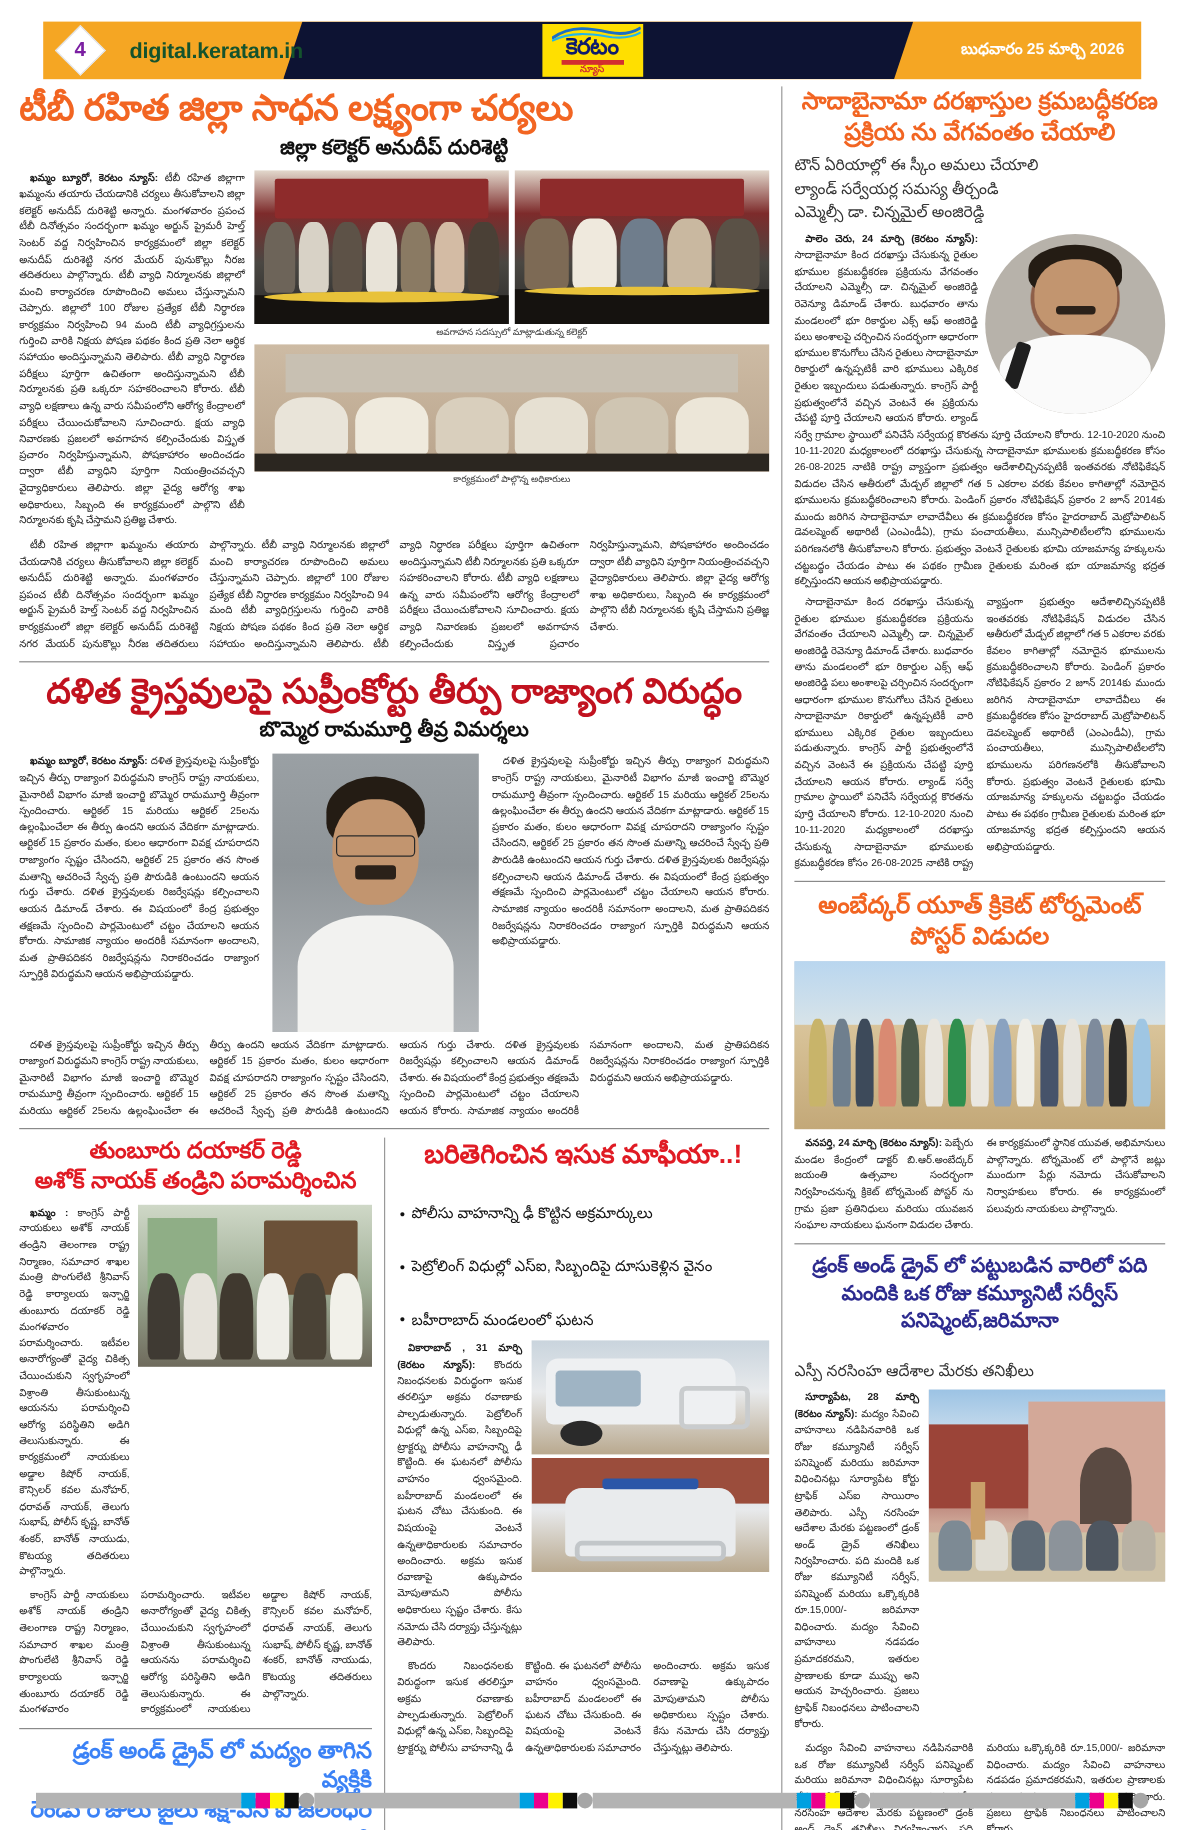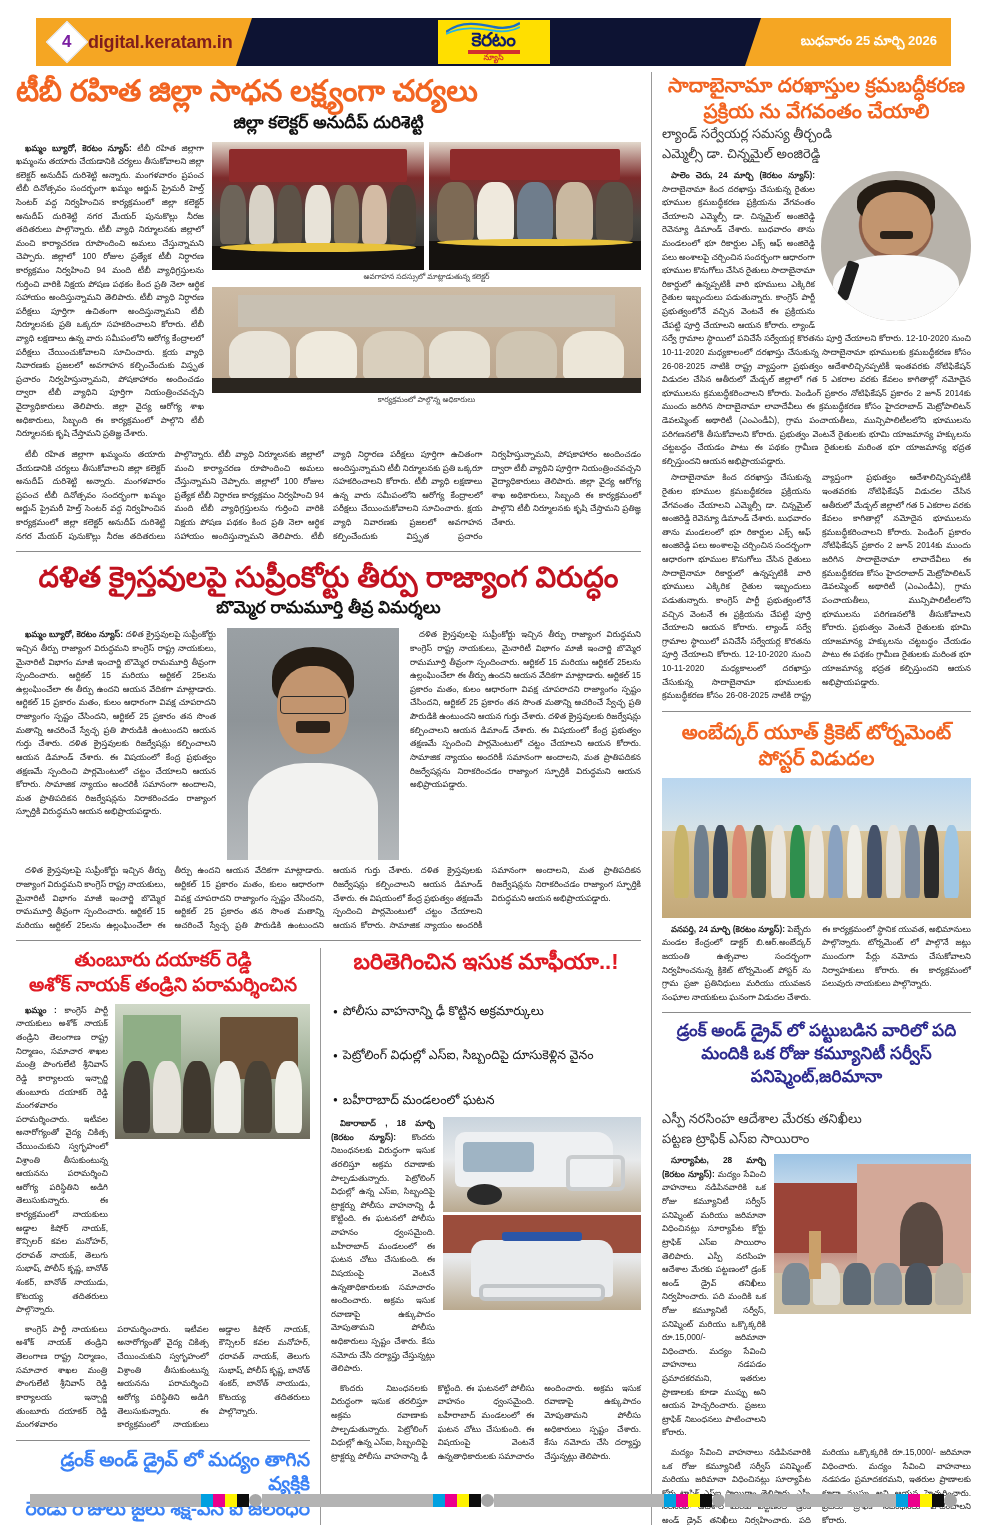--- a/index.html
+++ b/index.html
@@ -30,26 +30,26 @@
     background: #ffffff; transform: rotate(45deg);
     display: flex; align-items: center; justify-content: center;
     border: 1px solid #e0e0e0;
   }
   .page-badge span {
     transform: rotate(-45deg);
     color: #7b1fa2; font-weight: bold; font-size: 17px;
   }
   .site-url {
     position: relative; z-index: 3;
-    margin-left: 6px; color: #7f1d1d;
+    margin-left: 26px; color: #14532d;
     font-size: 18px; font-weight: bold; letter-spacing: -0.2px; text-align: right;
   }
   .logo-box {
     position: absolute; left: 50%; top: 2px; transform: translateX(-50%);
-    z-index: 4; width: 112px; height: 44px; background: #ffdf00;
+    z-index: 4; width: 84px; height: 44px; background: #ffdf00;
     display: flex; flex-direction: column; align-items: center; justify-content: center;
     overflow: hidden;
   }
   .logo-swoosh {
     position: absolute; top: 1px; left: 8px; width: 74px; height: 14px;
   }
   .logo-main { color: #0d1b6e; font-size: 19px; font-weight: bold; line-height: 1; margin-top: 7px; letter-spacing: -0.5px; }
   .logo-rule { width: 52px; height: 4px; background: #d32f2f; margin-top: 1px; }
   .logo-sub { color: #d32f2f; font-size: 8px; font-weight: bold; line-height: 1; margin-top: 0px; }
   .mast-date {
@@ -326,21 +326,21 @@
           <div class="hl-red-sm" style="font-size:22px;">బరితెగించిన ఇసుక మాఫీయా..!</div>
           <ul class="bullets">
             <li>పోలీసు వాహనాన్ని ఢీ కొట్టిన అక్రమార్కులు</li>
             <li>పెట్రోలింగ్ విధుల్లో ఎస్ఐ, సిబ్బందిపై దూసుకెళ్లిన వైనం</li>
             <li>బహీరాబాద్ మండలంలో ఘటన</li>
           </ul>
 
           <div style="display:flex; gap:8px; margin-top:7px;">
             <div style="width:104px;">
               <div class="body">
-                <p><span class="lead">వికారాబాద్ , 18 మార్చి (కెరటం న్యూస్):</span>
+                <p><span class="lead">వికారాబాద్ , 31 మార్చి (కెరటం న్యూస్):</span>
                    <span>కొందరు నిబంధనలకు విరుద్ధంగా ఇసుక తరలిస్తూ అక్రమ రవాణాకు పాల్పడుతున్నారు. పెట్రోలింగ్ విధుల్లో ఉన్న ఎస్ఐ, సిబ్బందిపై ట్రాక్టర్ను పోలీసు వాహనాన్ని ఢీ కొట్టింది. ఈ ఘటనలో పోలీసు వాహనం ధ్వంసమైంది. బహీరాబాద్ మండలంలో ఈ ఘటన చోటు చేసుకుంది. ఈ విషయంపై వెంటనే ఉన్నతాధికారులకు సమాచారం అందించారు. అక్రమ ఇసుక రవాణాపై ఉక్కుపాదం మోపుతామని పోలీసు అధికారులు స్పష్టం చేశారు. కేసు నమోదు చేసి దర్యాప్తు చేస్తున్నట్లు తెలిపారు.</span></p>
               </div>
             </div>
             <div style="flex:1;">
               <div class="photo veh" style="width:100%;height:95px;">
                 <div style="position:absolute;left:6%;top:16%;width:80%;height:58%;background:#eef0f2;border-radius:10px 16px 6px 6px;"></div>
                 <div style="position:absolute;left:10%;top:26%;width:36%;height:32%;background:#9fb4c4;border-radius:4px;"></div>
                 <div style="position:absolute;right:8%;top:40%;width:30%;height:38%;border:4px solid #c9ccce;border-radius:6px;"></div>
                 <div style="position:absolute;left:12%;bottom:8%;width:18%;height:22%;background:#2a2a2a;border-radius:50%;"></div>
               </div>
@@ -357,20 +357,21 @@
             <p>కొందరు నిబంధనలకు విరుద్ధంగా ఇసుక తరలిస్తూ అక్రమ రవాణాకు పాల్పడుతున్నారు. పెట్రోలింగ్ విధుల్లో ఉన్న ఎస్ఐ, సిబ్బందిపై ట్రాక్టర్ను పోలీసు వాహనాన్ని ఢీ కొట్టింది. ఈ ఘటనలో పోలీసు వాహనం ధ్వంసమైంది. బహీరాబాద్ మండలంలో ఈ ఘటన చోటు చేసుకుంది. ఈ విషయంపై వెంటనే ఉన్నతాధికారులకు సమాచారం అందించారు. అక్రమ ఇసుక రవాణాపై ఉక్కుపాదం మోపుతామని పోలీసు అధికారులు స్పష్టం చేశారు. కేసు నమోదు చేసి దర్యాప్తు చేస్తున్నట్లు తెలిపారు.</p>
           </div>
         </div>
       </div>
     </div>
 
     <div class="col-right">
 
       <div>
         <div class="hl-orange-sm">సాదాబైనామా దరఖాస్తుల క్రమబద్ధీకరణ ప్రక్రియ ను వేగవంతం చేయాలి</div>
+        <div class="sub-line" style="margin-top:4px;">టౌన్ ఏరియాల్లో ఈ స్కీం అమలు చేయాలి</div>
         <div class="sub-line">ల్యాండ్ సర్వేయర్ల సమస్య తీర్చండి</div>
         <div class="sub-line">ఎమ్మెల్సీ డా. చిన్నమైల్ అంజిరెడ్డి</div>
 
         <div style="margin-top:6px;">
           <div class="portrait-circle">
             <div class="face-hair" style="left:24%;top:6%;width:52%;height:28%;"></div>
             <div class="face-skin" style="left:27%;top:14%;width:46%;height:42%;"></div>
             <div class="face-moust" style="left:39%;top:40%;width:22%;height:5%;"></div>
             <div class="face-shirt" style="left:8%;bottom:0;width:84%;height:44%;background:#fafafa;"></div>
             <div style="position:absolute;left:14%;bottom:14%;width:8%;height:26%;background:#1f1f1f;border-radius:3px;transform:rotate(18deg);"></div>
@@ -415,21 +416,20 @@
           <p><span class="lead">వనపర్తి, 24 మార్చి (కెరటం న్యూస్):</span>
              <span>పెబ్బేరు మండల కేంద్రంలో డాక్టర్ బి.ఆర్.అంబేద్కర్ జయంతి ఉత్సవాల సందర్భంగా నిర్వహించనున్న క్రికెట్ టోర్నమెంట్ పోస్టర్ ను గ్రామ ప్రజా ప్రతినిధులు మరియు యువజన సంఘాల నాయకులు ఘనంగా విడుదల చేశారు. ఈ కార్యక్రమంలో స్థానిక యువత, అభిమానులు పాల్గొన్నారు. టోర్నమెంట్ లో పాల్గొనే జట్లు ముందుగా పేర్లు నమోదు చేసుకోవాలని నిర్వాహకులు కోరారు. ఈ కార్యక్రమంలో పలువురు నాయకులు పాల్గొన్నారు.</span></p>
         </div>
       </div>
 
       <hr class="hr">
 
       <div>
         <div class="hl-blue-sm">డ్రంక్ అండ్ డ్రైవ్ లో పట్టుబడిన వారిలో పది మందికి ఒక రోజు కమ్యూనిటీ సర్వీస్ పనిష్మెంట్,జరిమానా</div>
         <div class="sub-line" style="margin-top:20px;">ఎస్పీ నరసింహ ఆదేశాల మేరకు తనిఖీలు</div>
-        <div class="sub-line">పట్టణ ట్రాఫిక్ ఎస్ఐ సాయిరాం</div>
 
         <div style="display:flex; gap:8px; margin-top:6px;">
           <div style="width:104px;">
             <div class="body">
               <p><span class="lead">సూర్యాపేట, 28 మార్చి (కెరటం న్యూస్):</span>
                  <span>మద్యం సేవించి వాహనాలు నడిపినవారికి ఒక రోజు కమ్యూనిటీ సర్వీస్ పనిష్మెంట్ మరియు జరిమానా విధించినట్లు సూర్యాపేట కోర్టు ట్రాఫిక్ ఎస్ఐ సాయిరాం తెలిపారు. ఎస్పీ నరసింహ ఆదేశాల మేరకు పట్టణంలో డ్రంక్ అండ్ డ్రైవ్ తనిఖీలు నిర్వహించారు. పది మందికి ఒక రోజు కమ్యూనిటీ సర్వీస్, పనిష్మెంట్ మరియు ఒక్కొక్కరికి రూ.15,000/- జరిమానా విధించారు. మద్యం సేవించి వాహనాలు నడపడం ప్రమాదకరమని, ఇతరుల ప్రాణాలకు కూడా ముప్పు అని ఆయన హెచ్చరించారు. ప్రజలు ట్రాఫిక్ నిబంధనలు పాటించాలని కోరారు.</span></p>
             </div>
           </div>
           <div style="flex:1;">
             <div class="photo compound" style="width:100%;height:160px;">

